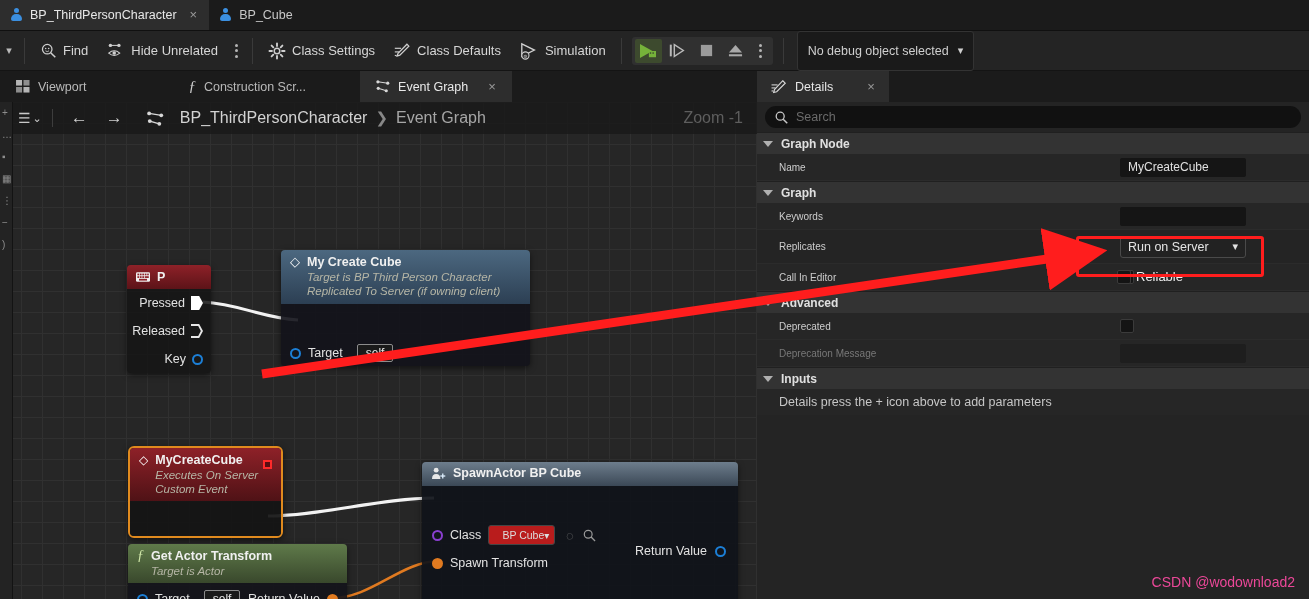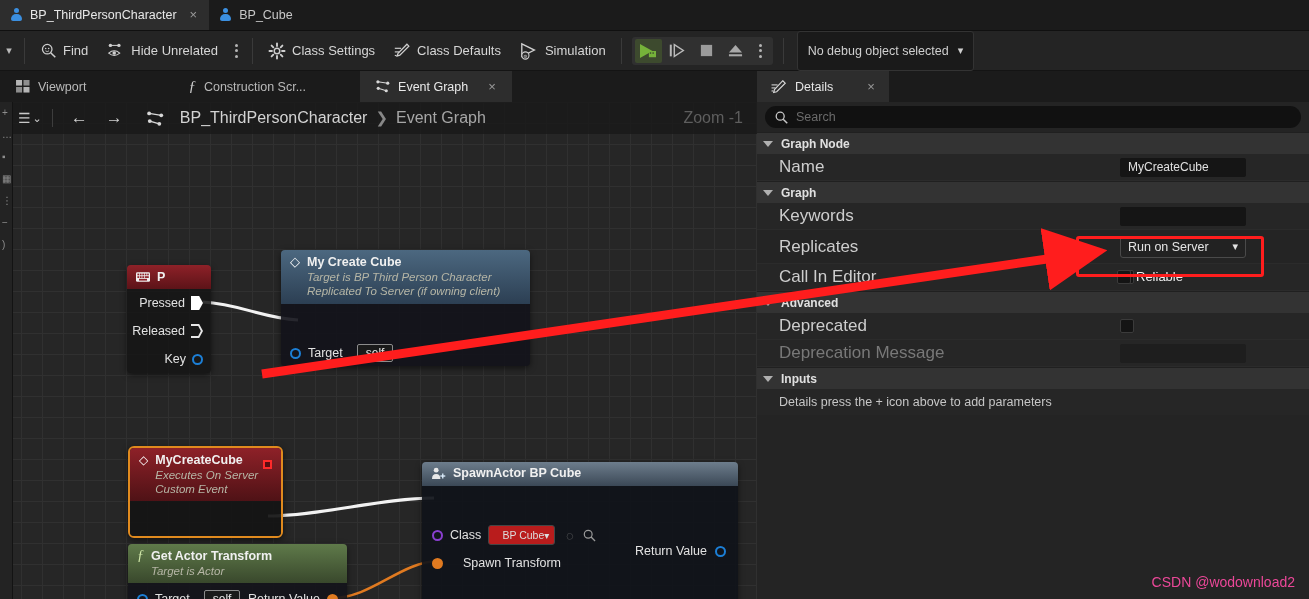--- a/index.html
+++ b/index.html
@@ -163,21 +163,21 @@
     padding-left: 6px; font-size: 12px; font-weight: bold; color: #e0e0e0;
     border-top: 1px solid #202020;
   }
   .tri { width:0;height:0;border-left:5px solid transparent;border-right:5px solid transparent;
          border-top:6px solid #b0b0b0; }
   .prow {
     height: 27px; display: flex; align-items: center;
     border-bottom: 1px solid #2b2b2b; background: #262626;
   }
   .prow.alt { background: #242424; }
-  .pname { width: 355px; padding-left: 22px; font-size: 17px; color: #cdcdcd; }
+  .pname { width: 355px; padding-left: 22px; font-size: 10px; color: #cdcdcd; }
   .pname.dim { color: #787878; }
   .pval { flex: 1; padding-left: 8px; display: flex; align-items: center; }
   .tbox {
     width: 126px; height: 19px; background: #151515; border-radius: 2px;
     display:flex; align-items:center; padding: 0 8px; font-size: 12px; color: #e0e0e0;
   }
   .cbox { width: 14px; height: 14px; background: #141414; border: 1px solid #3b3b3b; border-radius: 2px; }
   .note { height: 26px; display:flex; align-items:center; padding-left: 22px;
           font-size: 12.5px; color: #c6c6c6; background:#262626; }
   .repl-combo {
@@ -501,21 +501,21 @@
             <span>BP Cube</span>
             <span style="font-size:10px">▾</span>
           </span>
           <span style="margin-left:4px;color:#7c7c7c;font-size:13px">◌</span>
           <svg width="13" height="13" viewBox="0 0 14 14" style="margin-left:2px">
             <circle cx="5.6" cy="5.6" r="4.2" fill="none" stroke="#9a9a9a" stroke-width="1.3"></circle>
             <line x1="8.7" y1="8.7" x2="13" y2="13" stroke="#9a9a9a" stroke-width="1.4"></line>
           </svg>
         </div>
 
-        <div style="position:absolute;left:10px;top:70px;display:flex;align-items:center;gap:20px">
+        <div style="position:absolute;left:10px;top:70px;display:flex;align-items:center;gap:7px">
           <span class="dot solid" style="color:#e07a20"></span>
           <span class="pin-lbl">Spawn Transform</span>
         </div>
 
         <div style="position:absolute;right:12px;top:58px;display:flex;align-items:center;gap:8px">
           <span class="pin-lbl">Return Value</span>
           <span class="dot hollow" style="color:#1c7fd6"></span>
         </div>
 
       </div>

